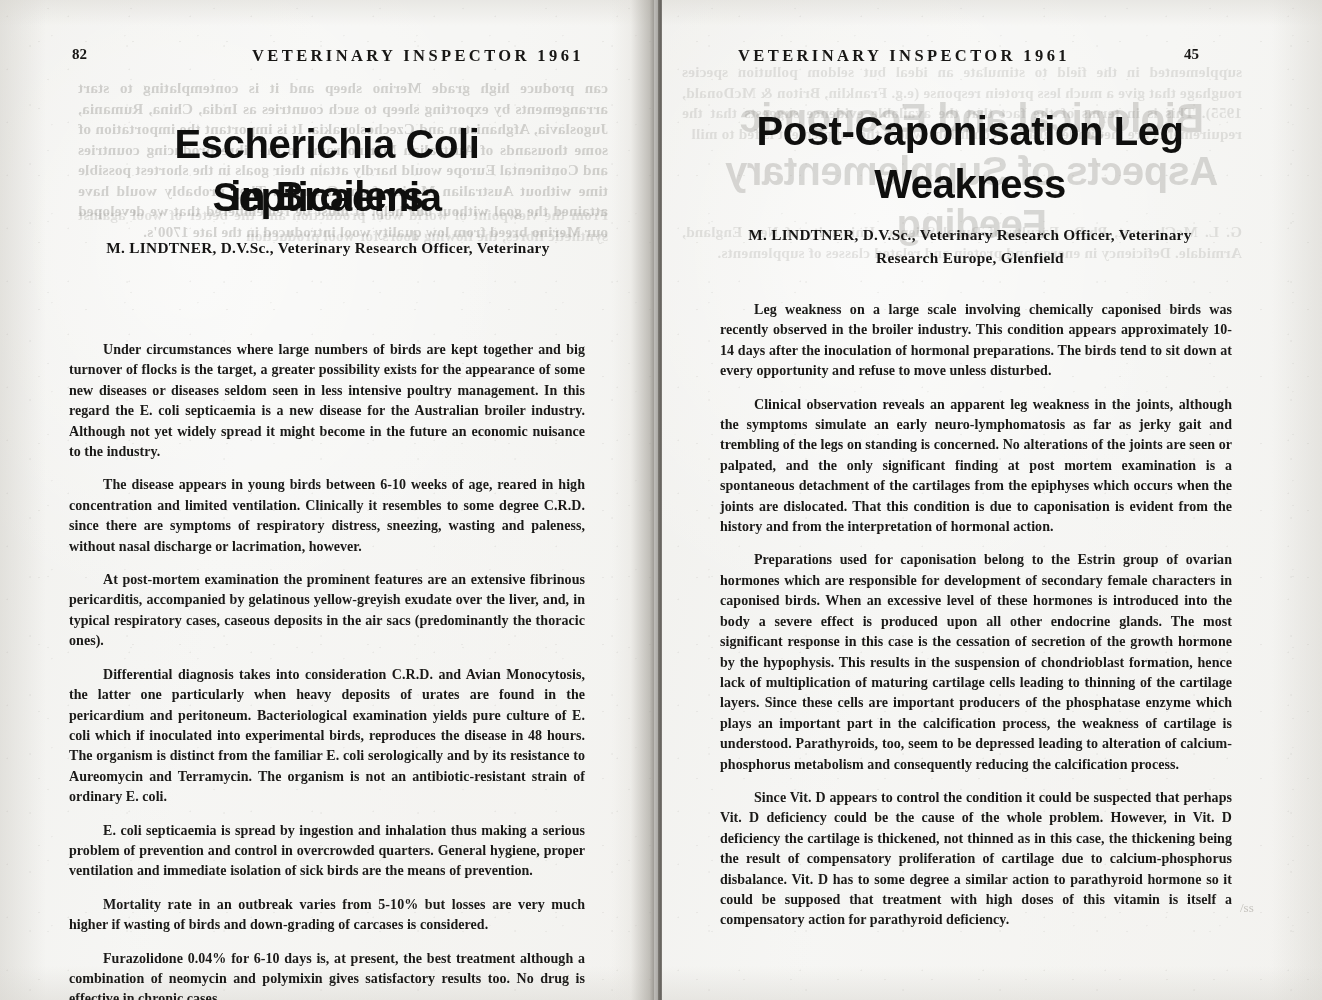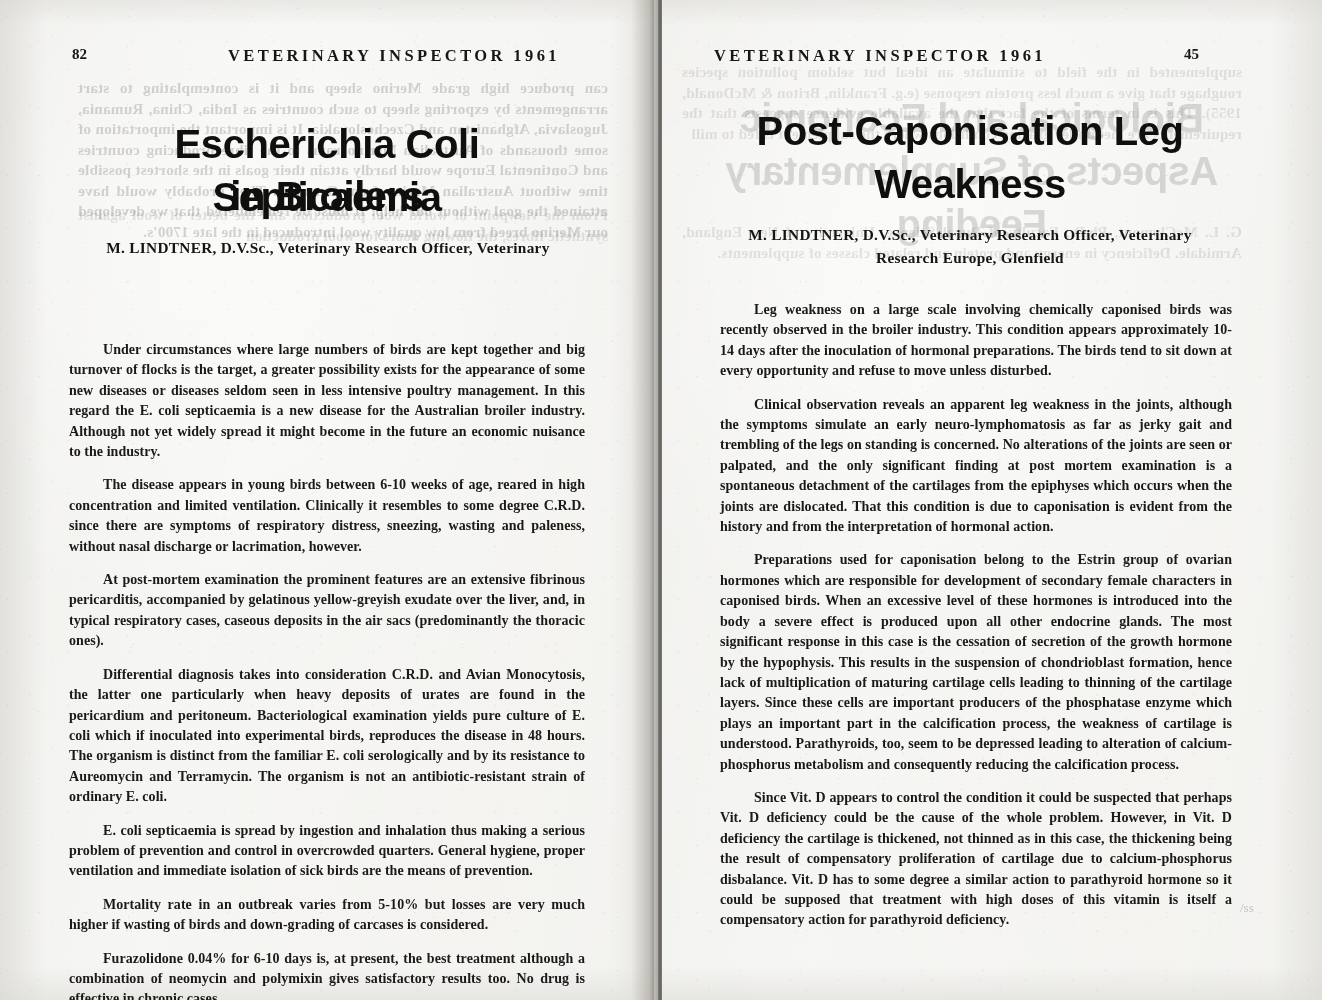--- a/index.html
+++ b/index.html
@@ -121,20 +121,21 @@
 
   .running-head {
     position: absolute;
     top: 46px;
     font-family: "Liberation Serif", "DejaVu Serif", serif;
     font-weight: bold;
     font-size: 16.5px;
     letter-spacing: 3.4px;
     color: #181715;
     white-space: nowrap;
+    margin-left: 24px;
   }
   .folio {
     position: absolute;
     top: 46px;
     font-family: "Liberation Serif", "DejaVu Serif", serif;
     font-weight: bold;
     font-size: 15px;
     color: #181715;
   }
 

